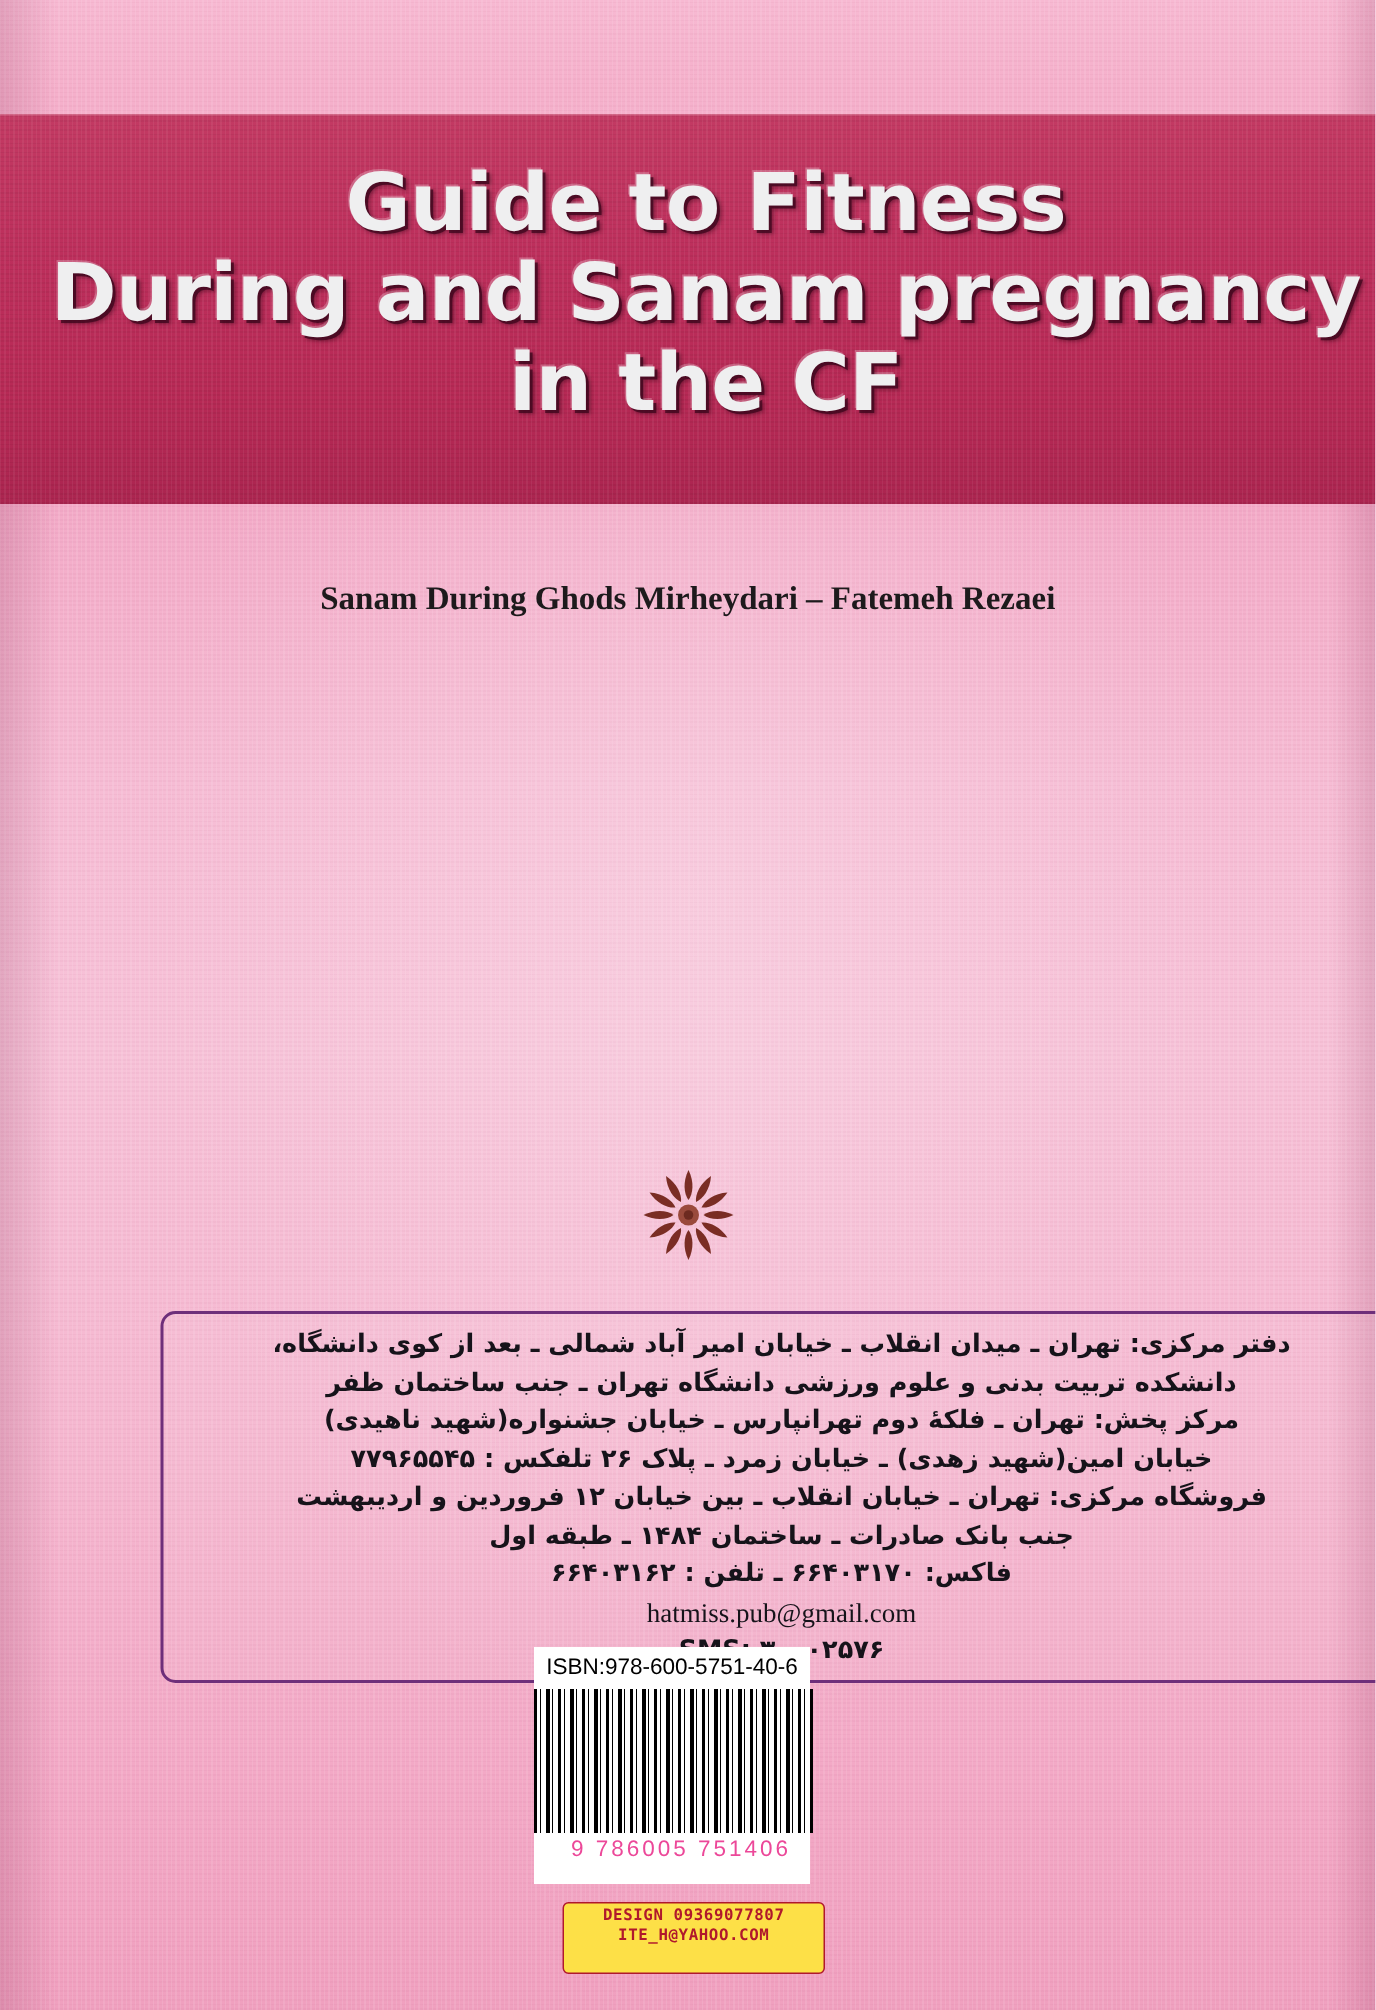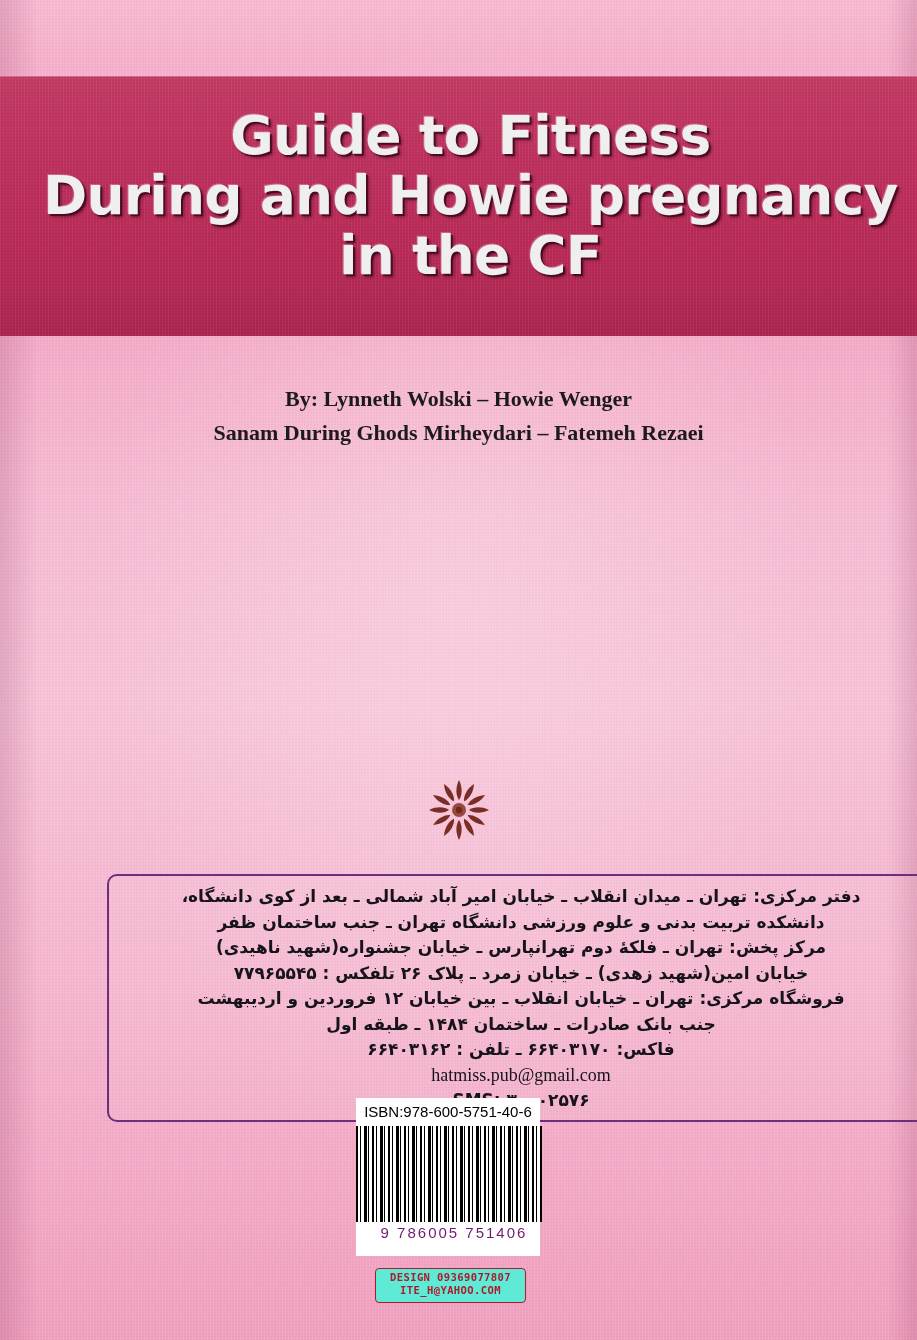--- a/index.html
+++ b/index.html
@@ -186,38 +186,38 @@
         #fff 2px, #fff 4px,
         #000 4px, #000 5px,
         #fff 5px, #fff 8px,
         #000 8px, #000 11px,
         #fff 11px, #fff 12px,
         #000 12px, #000 13px,
         #fff 13px, #fff 16px);
   }
   .barcode-digits {
     text-align: center;
-    color: #701a75;
+    color: #ec4899;
     font-family: "Liberation Sans", sans-serif;
     font-size: 15px;
     letter-spacing: 2px;
     margin-top: 2px;
     margin-left: 12px;
   }
 
   
   .designer-tag {
     position: absolute;
     left: 375px;
     top: 1268px;
-    width: 151px;
+    width: 175px;
     border: 1px solid #b0182c;
     border-radius: 4px;
-    background: #5eead4;
-    padding: 2px 0 5px 0;
+    background: #fde047;
+    padding: 2px 0 18px 0;
     box-sizing: border-box;
   }
   .designer-line {
     display: block;
     text-align: center;
     color: #b0182c;
     font-family: "DejaVu Sans Mono", monospace;
     font-weight: bold;
     font-size: 10.5px;
     line-height: 13px;
@@ -230,27 +230,26 @@
 <div class="page">
   <div class="cover-bg"></div>
   <div class="cover-texture"></div>
 
   <div class="content">
 
     <div class="title-band">
       <div class="band-texture"></div>
       <div class="title-text">
         <span class="title-line">Guide to Fitness</span>
-        <span class="title-line">During and Howie pregnancy</span>
+        <span class="title-line">During and Sanam pregnancy</span>
         <span class="title-line">in the CF</span>
       </div>
     </div>
 
     <div class="authors">
-      <span class="author-line">By: Lynneth Wolski – Howie Wenger</span>
       <span class="author-line">Sanam During Ghods Mirheydari – Fatemeh Rezaei</span>
     </div>
 
     <div class="ornament">
       <svg width="96" height="90" viewBox="0 0 96 90" aria-hidden="true">
         <g fill="#7a2d24">
           <g transform="translate(48,45)">
             <g>
               <path d="M0,-30 C4,-22 3,-14 0,-10 C-3,-14 -4,-22 0,-30 Z"></path>
               <path d="M0,-30 C4,-22 3,-14 0,-10 C-3,-14 -4,-22 0,-30 Z" transform="rotate(30)"></path>

